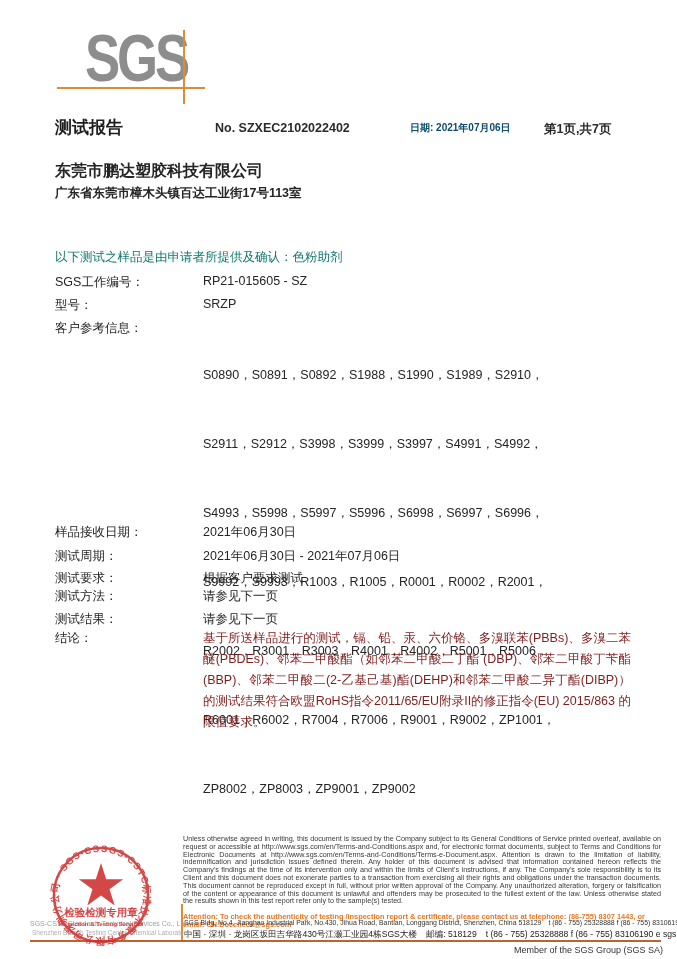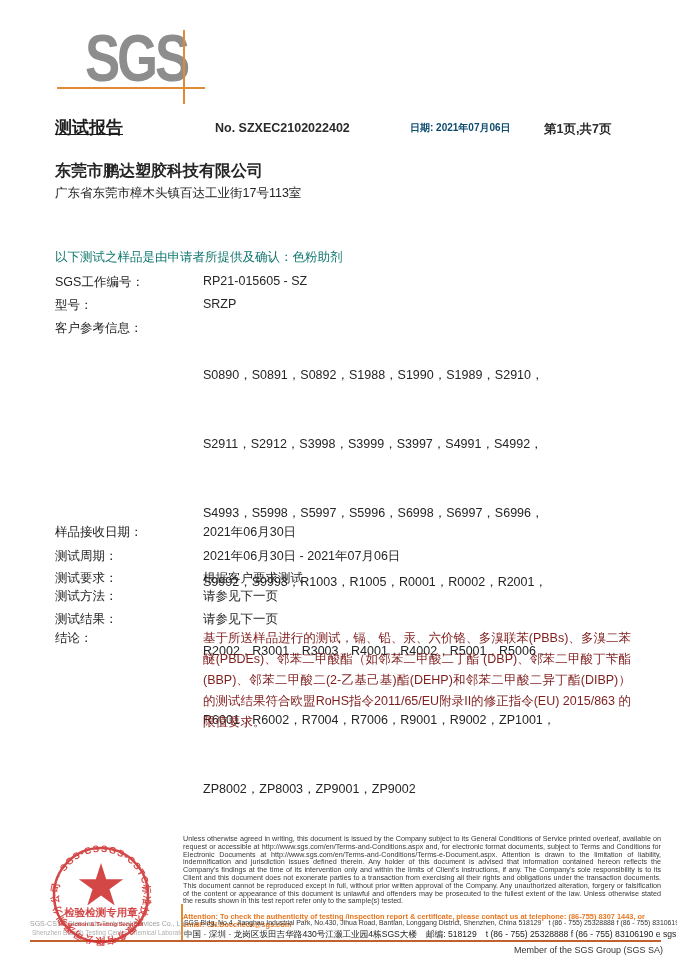--- a/index.html
+++ b/index.html
@@ -10,27 +10,27 @@
   }
   .abs{position:absolute;}
   
   .logo-text{
     left:85px;top:25px;font-size:66px;font-weight:bold;color:#8d8d8d;
     letter-spacing:-4px;line-height:1;transform:scaleX(0.80);transform-origin:left top;
   }
   .hline{left:57px;top:87px;width:148px;height:2px;background:#df8a35;}
   .vline{left:183px;top:30px;width:2px;height:74px;background:#df8a35;}
   
-  .report-title{left:55px;top:116px;font-size:17px;font-weight:bold;color:#1d1d1d;text-decoration:underline;}
+  .report-title{left:55px;top:116px;font-size:17px;font-weight:bold;color:#1d1d1d;}
   .report-no{left:215px;top:121px;font-size:12.5px;font-weight:bold;color:#2a2a2a;}
   .report-date{left:410px;top:121px;font-size:10px;font-weight:bold;color:#0c4a6e;}
   .report-page{left:544px;top:121px;font-size:12.5px;font-weight:bold;color:#2a2a2a;}
   
   .company{left:55px;top:161px;font-size:16px;font-weight:bold;color:#252525;}
-  .address{left:55px;top:185px;font-size:12.5px;font-weight:normal;color:#252525;}
+  .address{left:55px;top:185px;font-size:12.5px;font-weight:bold;color:#252525;}
   .statement{left:55px;top:249px;font-size:12.5px;color:#0f766e;}
   
   .row-label{left:55px;font-size:12.5px;color:#252525;}
   .row-value{left:203px;font-size:12.5px;color:#252525;}
   .ref-lines{left:203px;top:318px;font-size:12.5px;line-height:23px;color:#252525;white-space:pre;}
   .conclusion{left:203px;top:628px;width:428px;font-size:12.5px;line-height:21px;
     color:#7f1d1d;text-align:justify;}
   
   .legal{left:183px;top:835px;width:478px;font-size:7.2px;line-height:7.8px;
     color:#383838;text-align:justify;}

